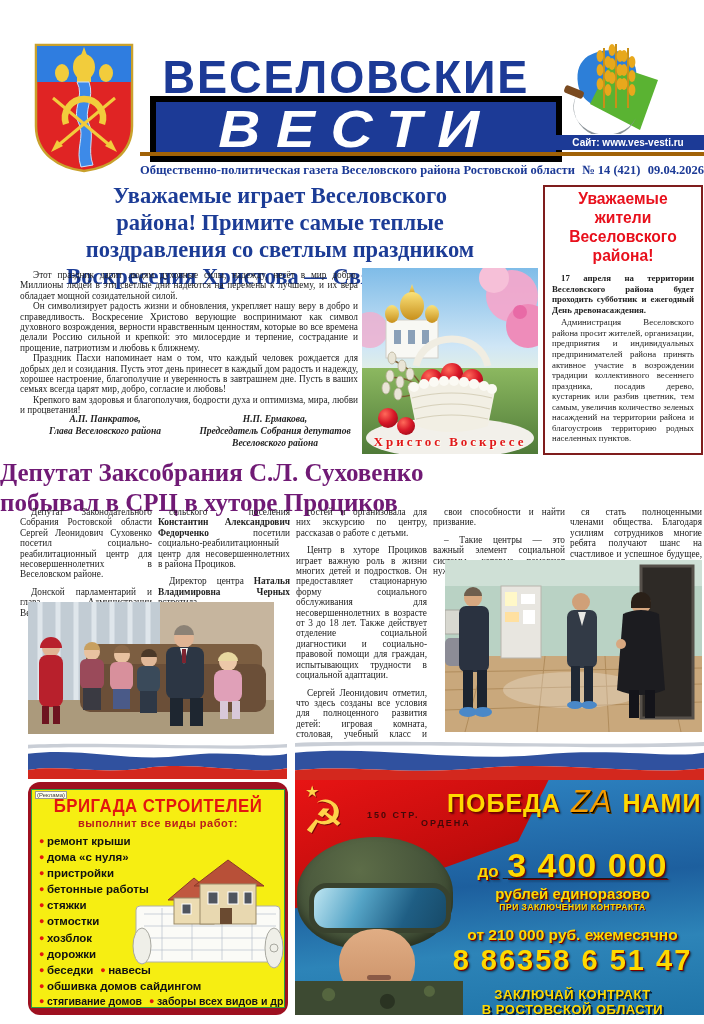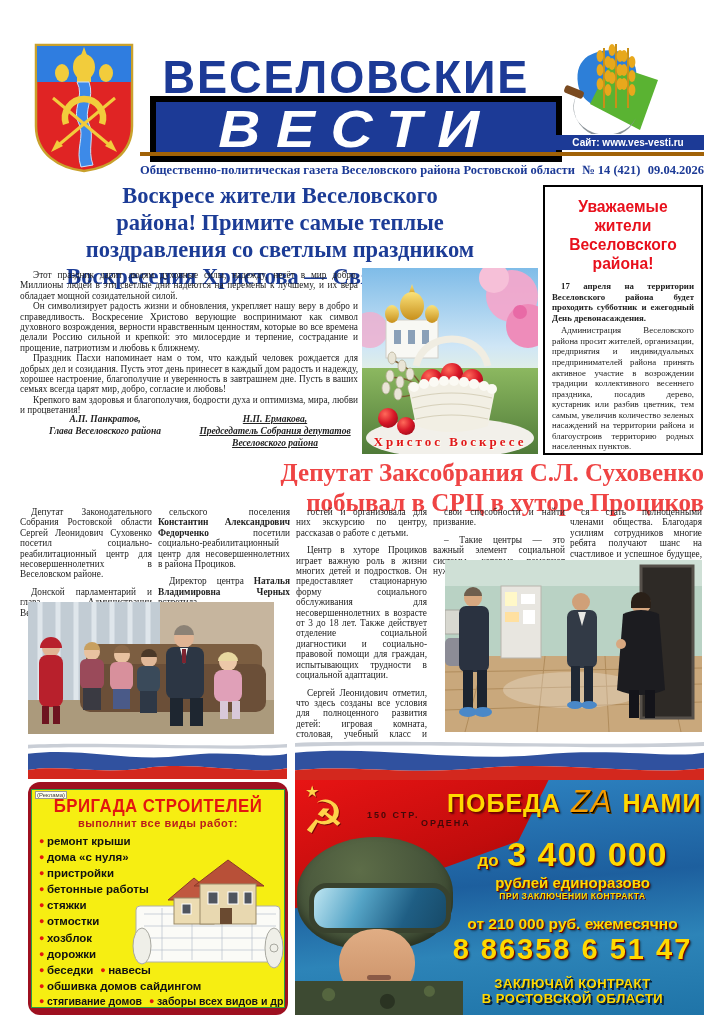--- a/index.html
+++ b/index.html
@@ -20,29 +20,29 @@
               align-items:center;padding-top:3px;}
   .info-strip div{color:#1c3a96;font-weight:bold;font-size:12.5px;}
 
   
   .h1-blue{color:#1c3c96;font-weight:bold;text-align:center;font-size:22.5px;line-height:1.2;}
   .body-text{font-size:9.3px;line-height:1.12;text-align:justify;color:#222;}
   .body-text p{margin:0;text-indent:13px;}
   .sign-row{display:flex;justify-content:space-between;}
   .sign{font-size:9.5px;font-weight:bold;font-style:italic;text-align:center;line-height:1.25;color:#222;}
 
-  .ann-box{border:2px solid #000000;background:#fff;padding:8px 7px;box-sizing:border-box;}
+  .ann-box{border:2px solid #7f1d1d;background:#fff;padding:0 7px;box-sizing:border-box;}
   .ann-title{color:#e8101c;font-family:"Liberation Sans",sans-serif;font-weight:bold;
              font-size:17px;line-height:1.12;text-align:center;transform:scaleX(.92);margin:2px auto 8px;width:120px;}
   .ann-text{font-size:8.8px;line-height:1.2;text-align:justify;color:#222;}
   .ann-text p{margin:0 0 2px;text-indent:9px;}
   .bold{font-weight:bold;}
 
   
-  .h2-blue{color:#ef4444;font-weight:bold;text-align:right;font-size:25px;line-height:1.18;}
+  .h2-blue{color:#701a75;font-weight:bold;text-align:left;font-size:25px;line-height:1.18;}
   .col{font-size:9.3px;line-height:1.12;text-align:justify;color:#222;}
   .col p{margin:0 0 7px;text-indent:11px;}
 
   .photo{box-shadow:0 0 0 1px #c8c8c8 inset;}
 
   
   .wave{display:block;}
 
   
   .builder{background:#9e1020;border-radius:12px;box-sizing:border-box;padding:7px 3px;}
@@ -164,39 +164,39 @@
 
   <div class="abs site-bar" style="left:552px;top:135px;width:152px;height:15px;">Сайт: www.ves-vesti.ru</div>
 
   <div class="abs info-strip" style="left:140px;top:152px;width:564px;height:22px;">
     <div>Общественно-политическая газета Веселовского района Ростовской области</div>
     <div>№ 14 (421)</div>
     <div>09.04.2026</div>
   </div>
 
   <div class="abs h1-blue" style="left:14px;top:182px;width:532px;">
-    <div>Воскресе жители Веселовского</div>
+    <div>Уважаемые играет Веселовского</div>
     <div>района! Примите самые теплые</div>
     <div>поздравления со светлым праздником</div>
     <div>Воскресения Христова — Святой Пасхой!</div>
   </div>
 
   <div class="abs body-text" style="left:20px;top:270px;width:338px;">
     <p>Этот праздник дарит людям духовные силы, надежду, несёт в мир добро. Миллионы людей в эти светлые дни надеются на перемены к лучшему, и их вера обладает мощной созидательной силой.</p>
     <p>Он символизирует радость жизни и обновления, укрепляет нашу веру в добро и справедливость. Воскресение Христово верующие воспринимают как символ духовного возрождения, верности нравственным ценностям, которые во все времена делали Россию сильной и крепкой: это милосердие и терпение, сострадание и прощение, патриотизм и любовь к ближнему.</p>
     <p>Праздник Пасхи напоминает нам о том, что каждый человек рождается для добрых дел и созидания. Пусть этот день принесет в каждый дом радость и надежду, хорошее настроение, благополучие и уверенность в завтрашнем дне. Пусть в ваших семьях всегда царят мир, добро, согласие и любовь!</p>
     <p>Крепкого вам здоровья и благополучия, бодрости духа и оптимизма, мира, любви и процветания!</p>
   </div>
 
   <div class="abs sign-row" style="left:30px;top:414px;width:330px;">
     <div class="sign" style="width:150px;">
       <div>А.П. Панкратов,</div>
       <div>Глава Веселовского района</div>
     </div>
-    <div class="sign" style="width:170px;text-decoration:underline;">
+    <div class="sign" style="width:170px;">
       <div>Н.П. Ермакова,</div>
       <div>Председатель Собрания депутатов Веселовского района</div>
     </div>
   </div>
 
   <div class="abs photo" style="left:362px;top:268px;width:176px;height:186px;">
     <svg width="176" height="186" viewBox="0 0 176 186">
       <defs>
         <linearGradient id="sky" x1="0" y1="0" x2="0" y2="1">
           <stop offset="0" stop-color="#7fbce8"></stop>
@@ -489,21 +489,21 @@
       <div class="mouth"></div>
       <div class="shoulders"></div>
     </div>
 
     <div class="army-right">
       <div class="slogan">
         <span class="ya">ПОБЕДА</span>
         <span class="za">ZA</span>
         <span class="ya">НАМИ !</span>
       </div>
-      <div style="margin-top:15px;">
+      <div style="margin-top:26px;text-decoration:underline;">
         <span class="ya amount-prefix">до</span>
         <span class="ya amount">3 400 000</span>
       </div>
       <div class="ya aunit">рублей единоразово</div>
       <div class="acond">ПРИ ЗАКЛЮЧЕНИИ КОНТРАКТА</div>
       <div class="ya monthly" style="margin-top:14px;">от 210 000 руб. ежемесячно</div>
       <div class="ya aphone">8 86358 6 51 47</div>
       <div class="ya cta" style="margin-top:10px;">ЗАКЛЮЧАЙ КОНТРАКТ</div>
       <div class="ya cta">В РОСТОВСКОЙ ОБЛАСТИ</div>
     </div>

